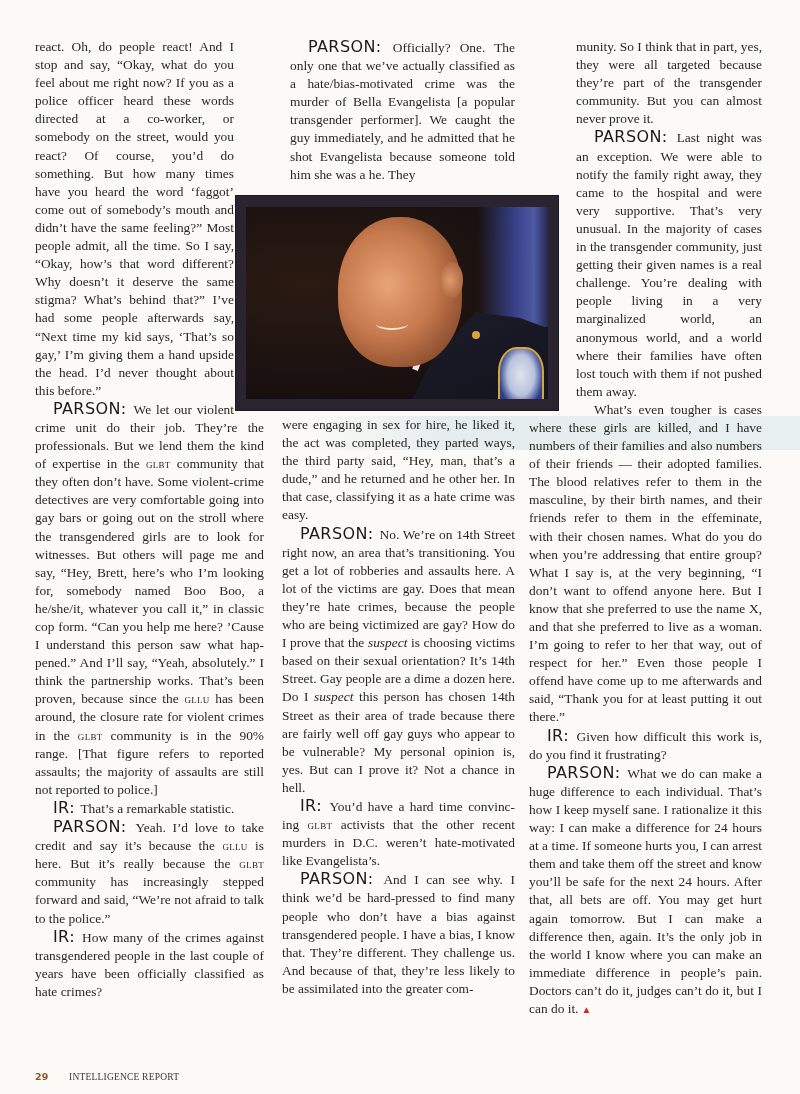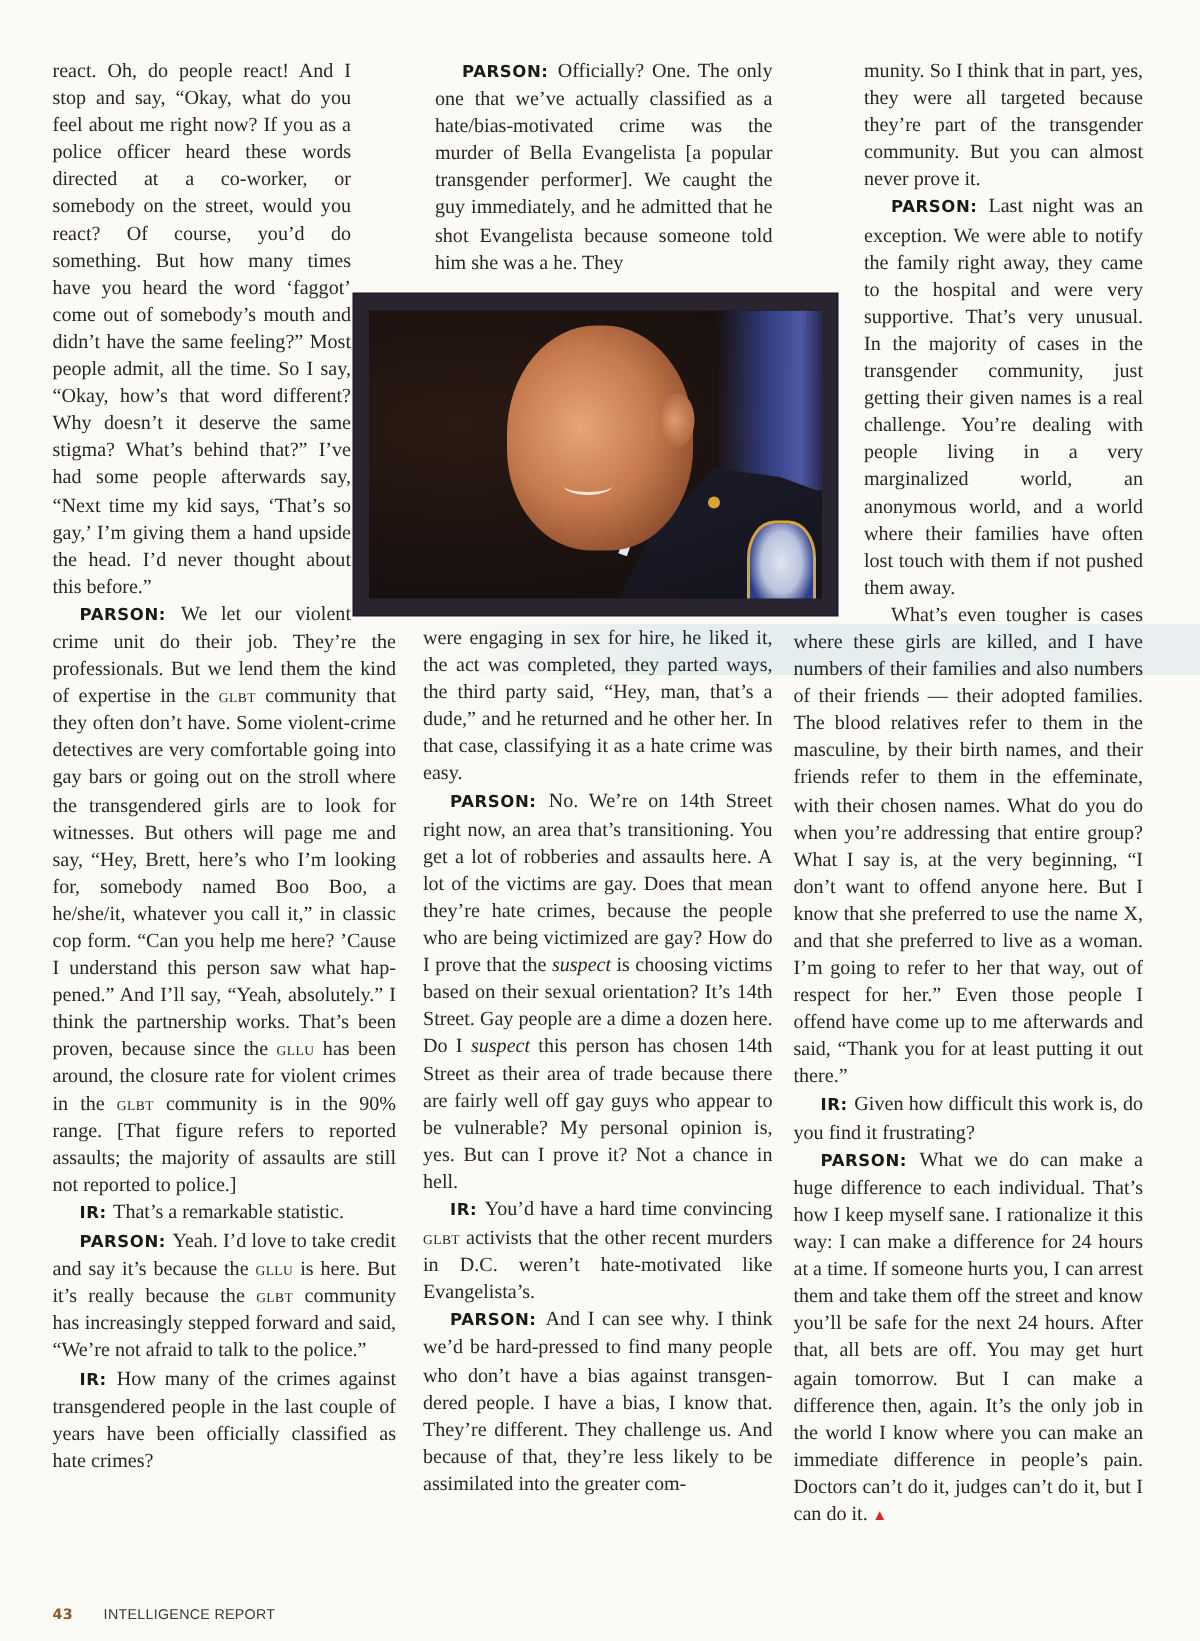--- a/index.html
+++ b/index.html
@@ -14,22 +14,22 @@
     position: absolute;
     font-size: 13.4px;
     line-height: 18.1px;
     text-align: justify;
     hyphens: manual;
   }
   .col p { margin: 0; text-indent: 18px; }
   .col p.noindent { text-indent: 0; }
   .spk {
     font-family: "DejaVu Sans", "Liberation Sans", sans-serif;
-    font-weight: bold;
-    font-size: 11px;
+    font-weight: normal;
+    font-size: 16px;
     letter-spacing: 0.4px;
     color: #1c1a18;
   }
   .sc { font-variant: small-caps; text-transform: lowercase; letter-spacing: 0.3px; }
   #col1 { left: 35px; top: 38px; width: 229px; }
   #col2 { left: 290px; top: 38px; width: 225px; }
   #col3 { left: 529px; top: 38px; width: 233px; }
   #col2b { left: 282px; top: 416px; width: 233px; }
   .photo {
     position: absolute; left: 236px; top: 196px; width: 322px; height: 214px;
@@ -86,21 +86,21 @@
   }
   .end-mark { color: #d8262a; font-size: 10px; margin-left: 3px; }
   .folio {
     position: absolute; left: 35px; top: 1071px;
     font-size: 9px; letter-spacing: 0.2px; color: #3c3935;
   }
   .folio .pg {
     font-family: "DejaVu Sans", "Liberation Sans", sans-serif; font-weight: bold;
     color: #8b5a2b; font-size: 9.5px; margin-right: 18px;
   }
-  .folio .pub { font-family: Liberation Sans, sans-serif; font-size: 9.5px; }
+  .folio .pub { font-family: Liberation Serif, serif; font-size: 9.5px; }
 </style>
 </head>
 <body>
 
 <div class="watermark"></div>
 
 <div class="col" id="col1">
     <div style="float: right; width: 30px; height: 210px; margin-top: 158px;"></div>
     <p class="noindent">react. Oh, do people react! And I stop and say, “Okay, what do you feel about me right now? If you as a police officer heard these words directed at a co-worker, or somebody on the street, would you react? Of course, you’d do something. But how many times have you heard the word ‘faggot’ come out of somebody’s mouth and didn’t have the same feeling?” Most people admit, all the time. So I say, “Okay, how’s that word different? Why doesn’t it deserve the same stigma? What’s behind that?” I’ve had some people afterwards say, “Next time my kid says, ‘That’s so gay,’ I’m giving them a hand upside the head. I’d never thought about this before.”</p>
     <p><span class="spk">PARSON: </span>We let our violent crime unit do their job. They’re the profes­sionals. But we lend them the kind of expertise in the <span class="sc">GLBT</span> community that they often don’t have. Some violent-crime detectives are very comfortable going into gay bars or going out on the stroll where the transgendered girls are to look for witnesses. But others will page me and say, “Hey, Brett, here’s who I’m looking for, somebody named Boo Boo, a he/she/it, whatever you call it,” in classic cop form. “Can you help me here? ’Cause I understand this person saw what hap­pened.” And I’ll say, “Yeah, absolutely.” I think the partnership works. That’s been proven, because since the <span class="sc">GLLU</span> has been around, the closure rate for violent crimes in the <span class="sc">GLBT</span> community is in the 90% range. [That figure refers to reported assaults; the majority of assaults are still not reported to police.]</p>
@@ -133,15 +133,15 @@
     <div class="collar"></div>
     <div class="head"></div>
     <div class="ear"></div>
     <div class="smile"></div>
     <div class="button"></div>
     <div class="badge"></div>
   </div>
 </div>
 
 <div class="folio">
-  <span class="pg">43</span>
+  <span class="pg">29</span>
   <span class="pub">INTELLIGENCE REPORT</span>
 </div>
 
 </body></html>

